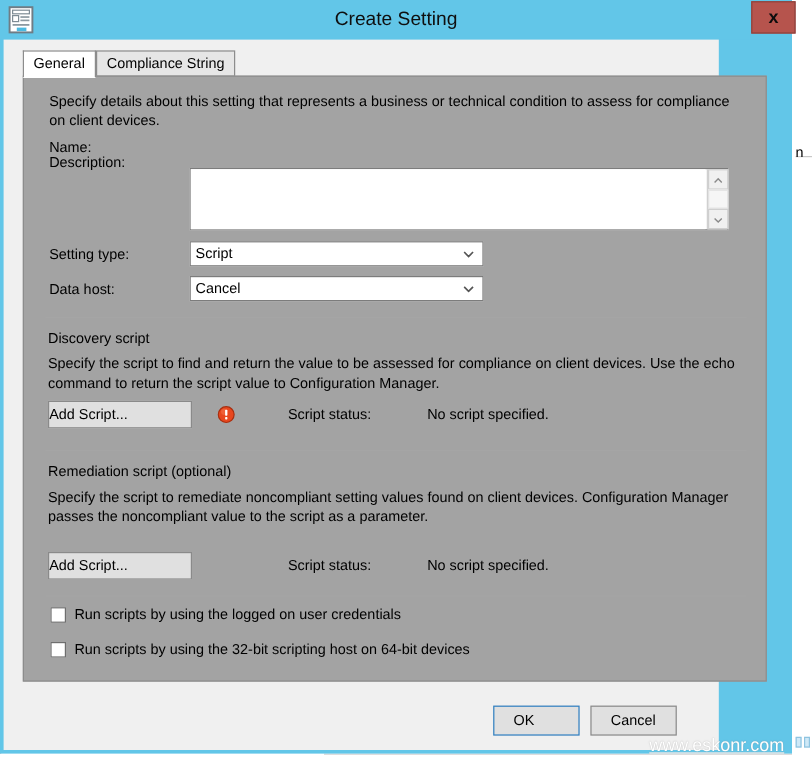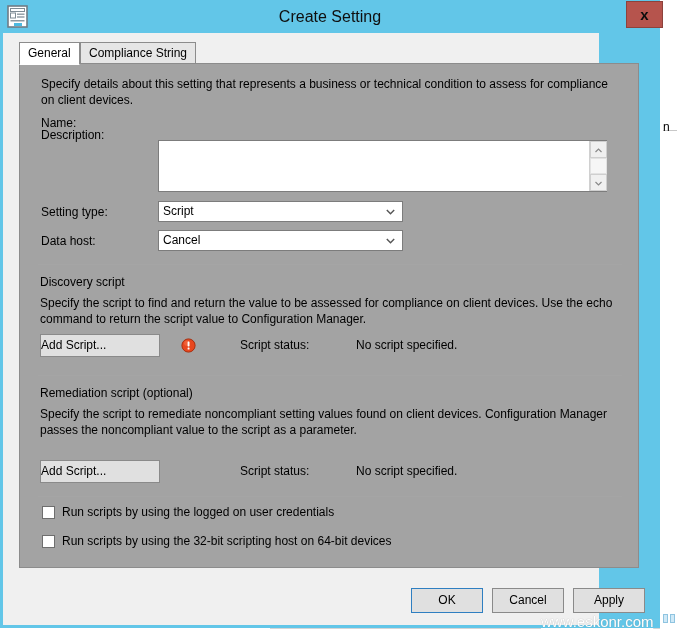--- a/index.html
+++ b/index.html
@@ -376,24 +376,25 @@
   }
   .footer-btn {
     position: absolute;
     top: 10px;
     width: 72px; height: 25px;
     line-height: 23px;
     background: #e0e0e0;
     border: 1px solid #8a8a8a;
     box-sizing: border-box;
     font-size: 12px;
-    text-align: center;
+    text-align: left;
     color: #000;
     cursor: pointer;
     font-family: "Liberation Sans", sans-serif;
+    padding-left: 16px;
   }
   #ok-btn     { left: 408px; border: 1px solid #2f7fc1; }
   #cancel-btn { left: 489px; }
   #apply-btn  { left: 570px; }
 
   
   #watermark {
     position: absolute;
     left: 541px; top: 613px;
     font-size: 15px;
@@ -532,19 +533,18 @@
       <div class="checkrow" style="top:470px;">
         <div class="checkbox"></div>
         <span class="cb-label">Run scripts by using the 32-bit scripting host on 64-bit devices</span>
       </div>
 
     </div>
 
     <div id="footer">
       <div id="ok-btn" class="footer-btn">OK</div>
       <div id="cancel-btn" class="footer-btn">Cancel</div>
-      <div id="apply-btn" class="footer-btn">Apply</div>
     </div>
 
   </div>
 </div>
 
 <div id="watermark">www.eskonr.com</div>
 
 </body></html>

